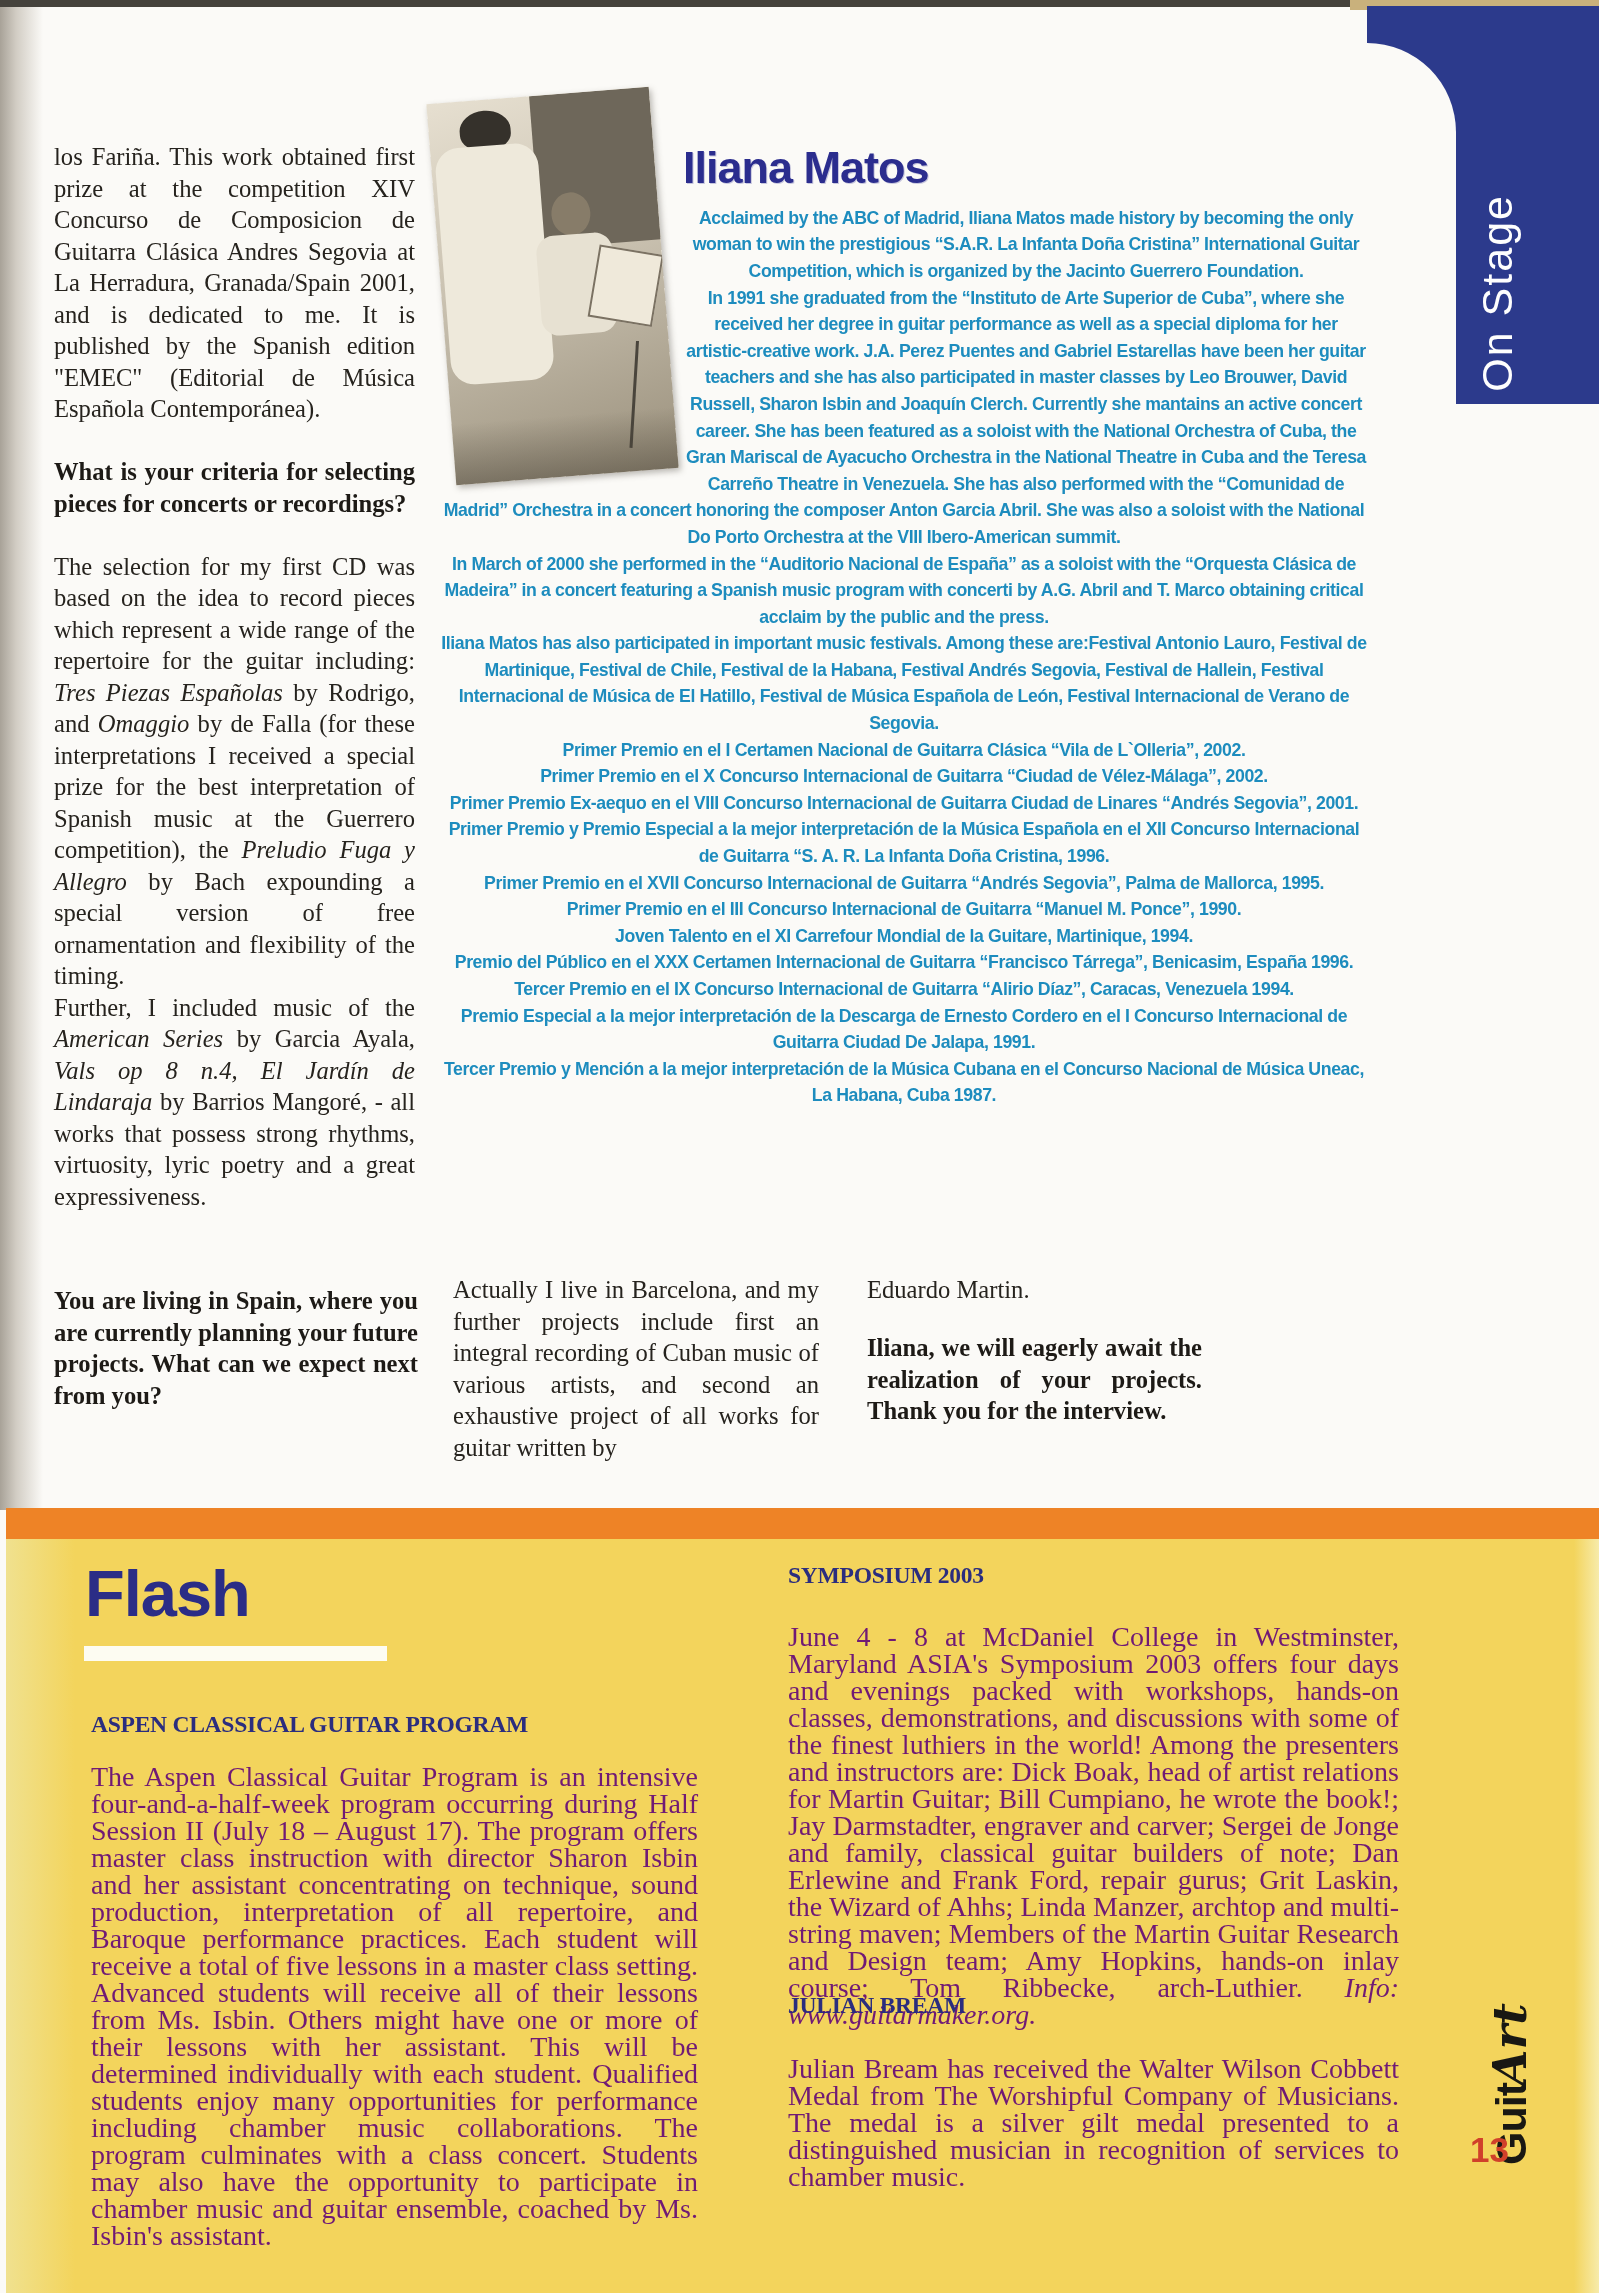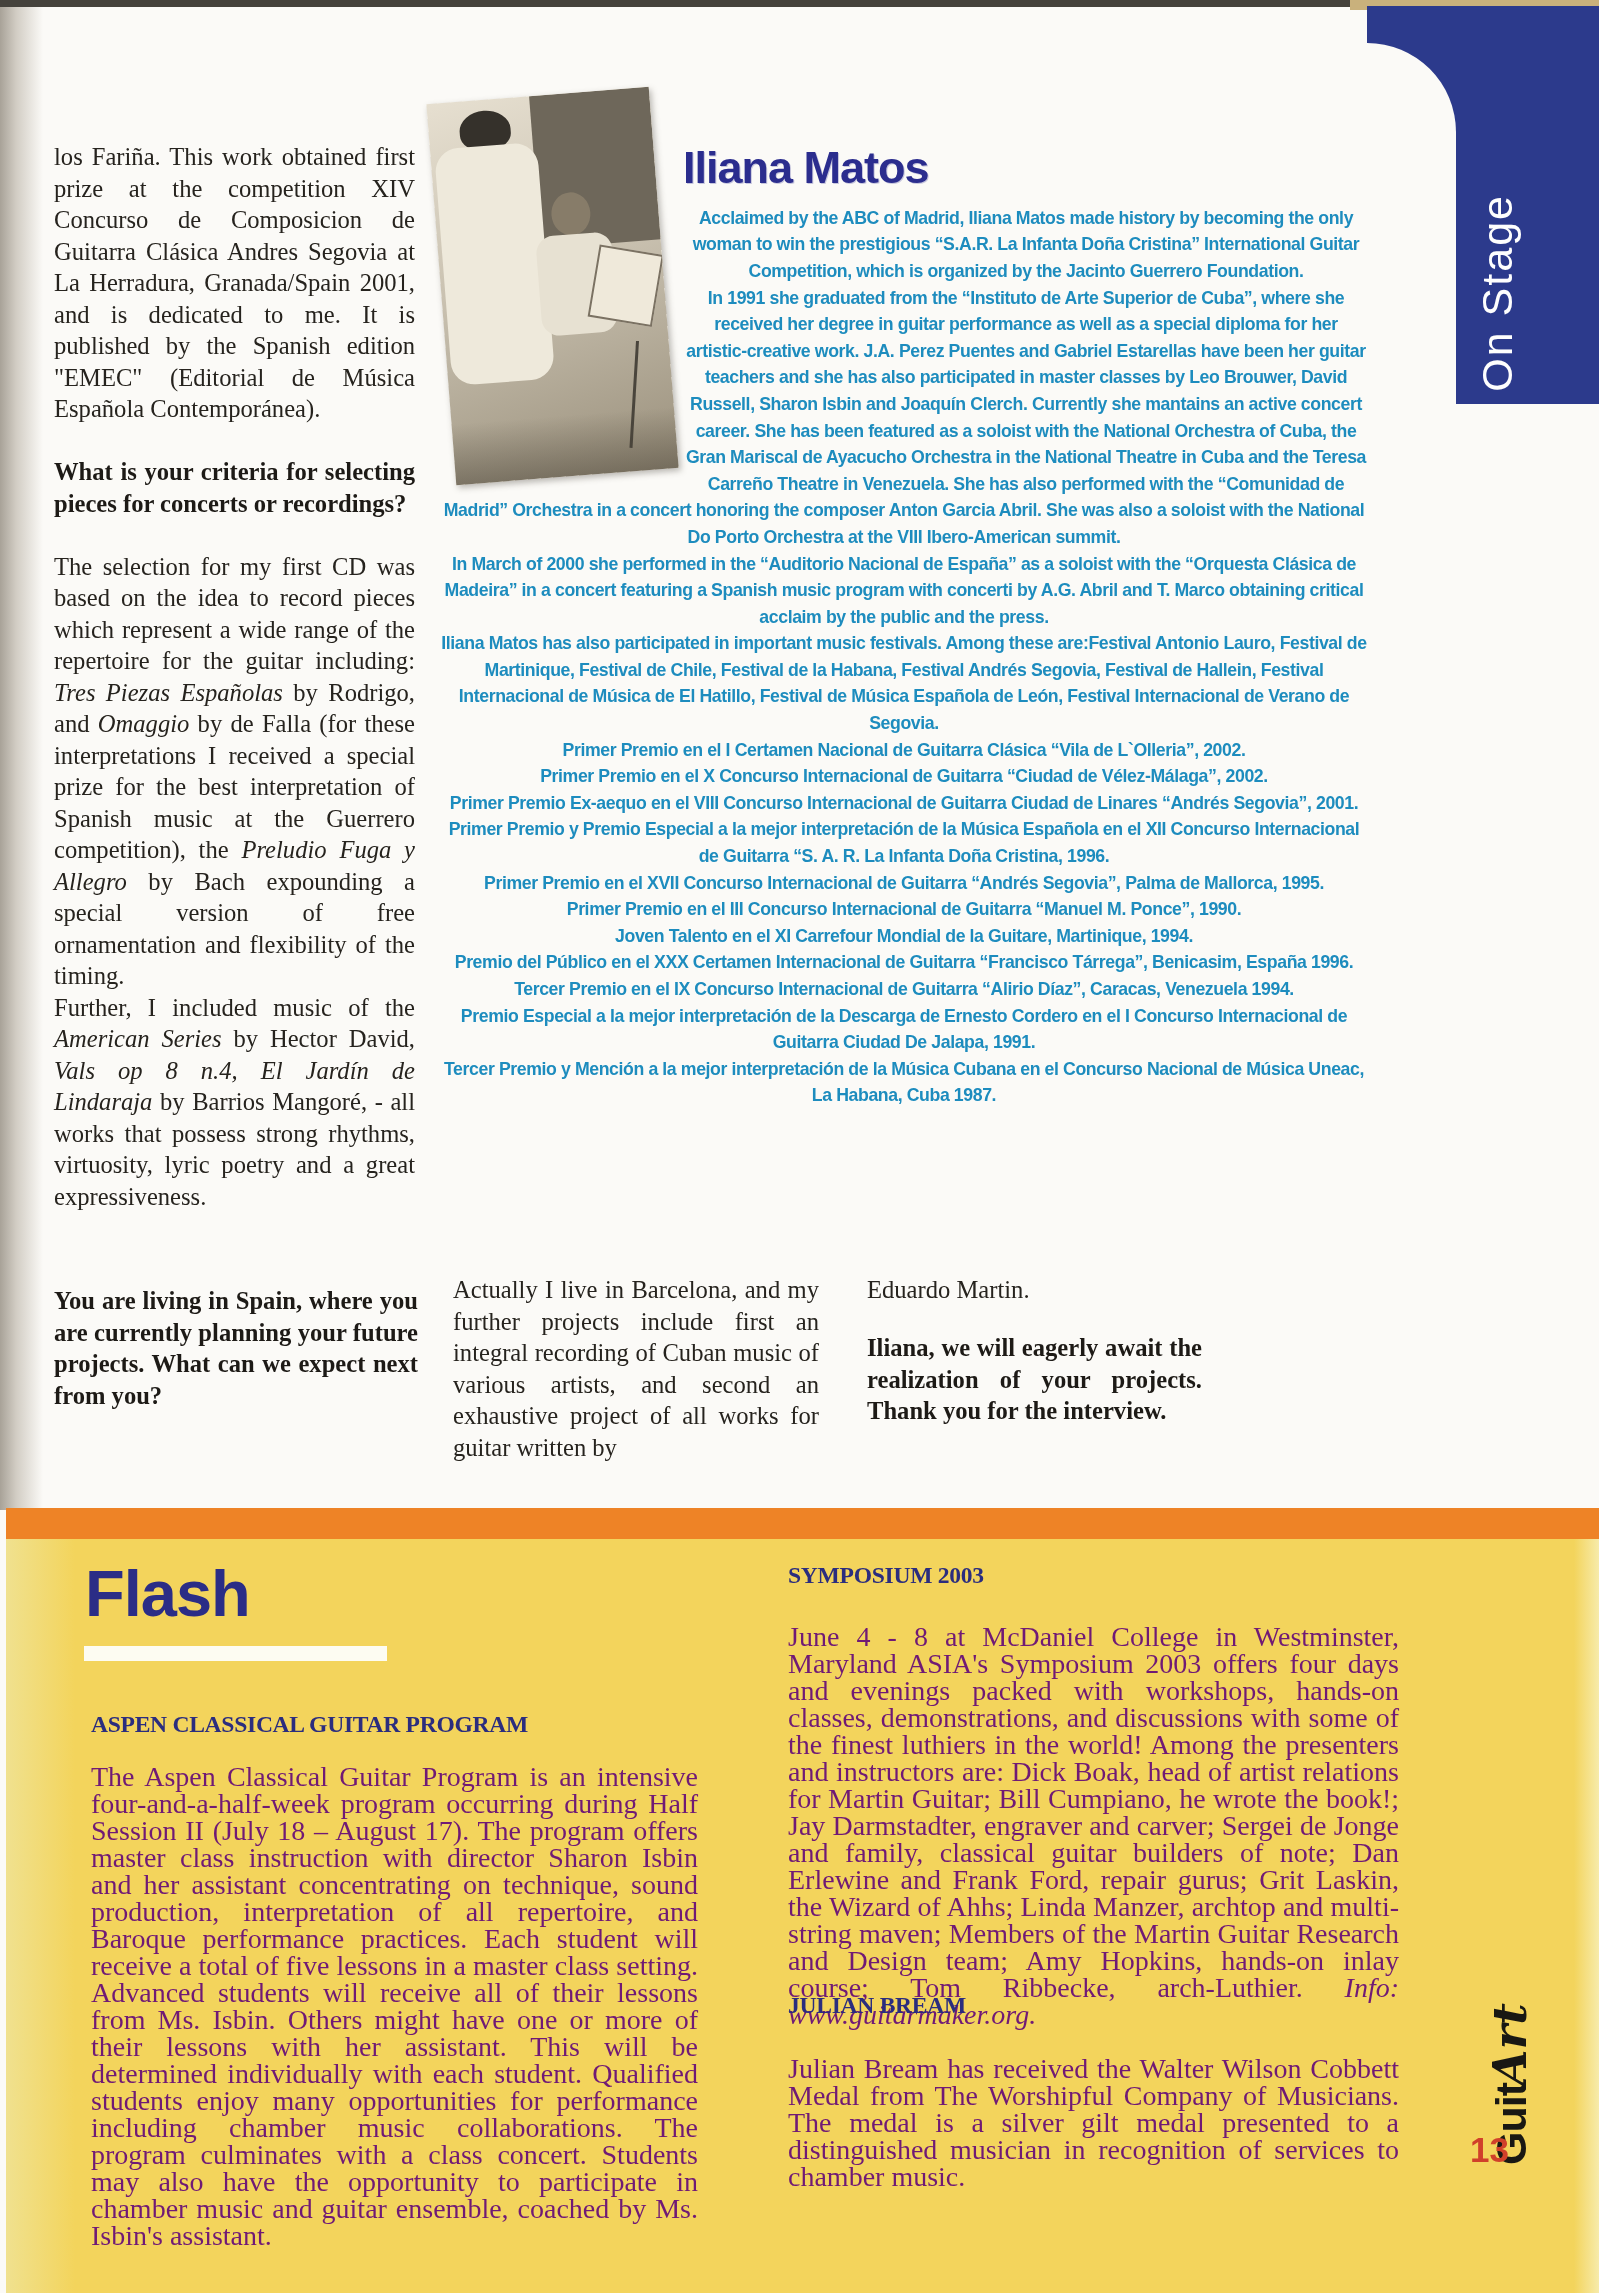--- a/index.html
+++ b/index.html
@@ -88,21 +88,21 @@
 
   <div class="onstage">
     <div class="onstage-curve"></div>
     <div class="onstage-label">On Stage</div>
   </div>
 
   <div class="col-left">
     <p class="serif">los Fariña. This work obtained first prize at the competition XIV Concurso de Composicion de Guitarra Clásica Andres Segovia at La Herradura, Granada/Spain 2001, and is dedicated to me. It is published by the Spanish edition "EMEC" (Editorial de Música Española Contemporánea).</p>
     <p class="serif q">What is your criteria for selecting pieces for concerts or recordings?</p>
     <p class="serif tight"><span>The selection for my first CD was based on the idea to record pieces which represent a wide range of the repertoire for the guitar including: </span><span class="it">Tres Piezas Españolas</span><span> by Rodrigo, and </span><span class="it">Omaggio</span><span> by de Falla (for these interpretations I received a special prize for the best interpretation of Spanish music at the Guerrero competition), the </span><span class="it">Preludio Fuga y Allegro</span><span> by Bach expounding a special version of free ornamentation and flexibility of the timing.</span></p>
-    <p class="serif"><span>Further, I included music of the </span><span class="it">American Series</span><span> by Hector David, </span><span class="it">Vals op 8 n.4, El Jardín de Lindaraja</span><span> by Barrios Mangoré, - all works that possess strong rhythms, virtuosity, lyric poetry and a great expressiveness.</span></p>
+    <p class="serif"><span>Further, I included music of the </span><span class="it">American Series</span><span> by Garcia Ayala, </span><span class="it">Vals op 8 n.4, El Jardín de Lindaraja</span><span> by Barrios Mangoré, - all works that possess strong rhythms, virtuosity, lyric poetry and a great expressiveness.</span></p>
   </div>
 
   <p class="serif q q2">You are living in Spain, where you are currently planning your future projects. What can we expect next from you?</p>
 
   <div class="bio">
     <div class="photo-float">
       <div class="photo">
         <div class="ph-door"></div>
         <div class="ph-cap"></div>
         <div class="ph-body"></div>

